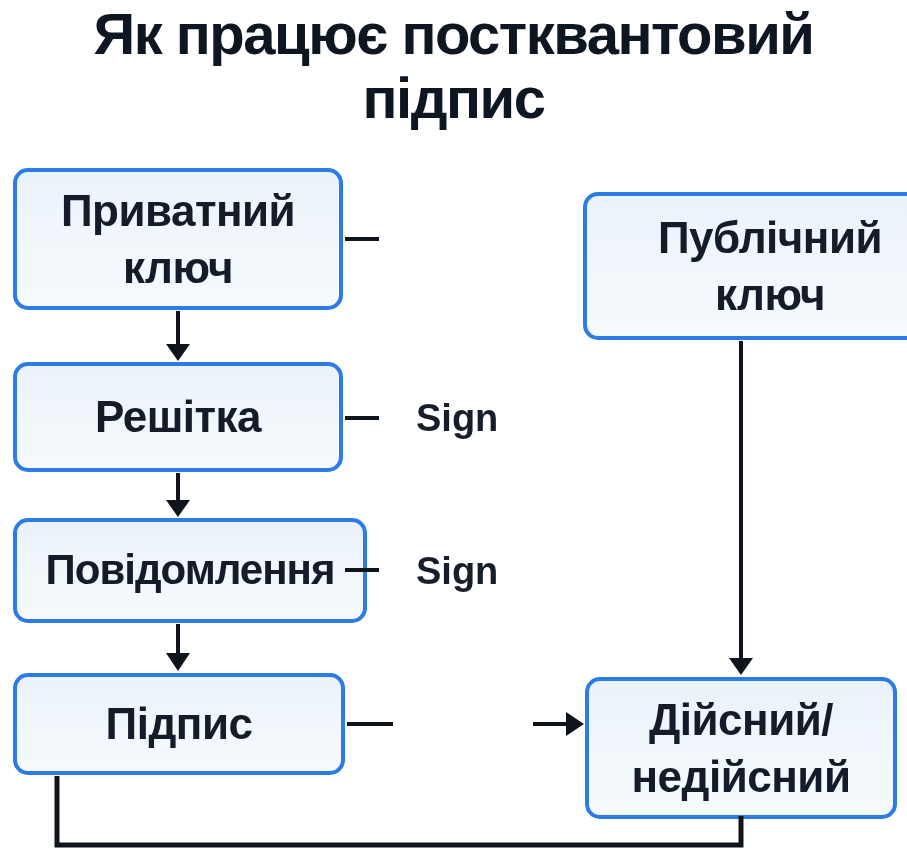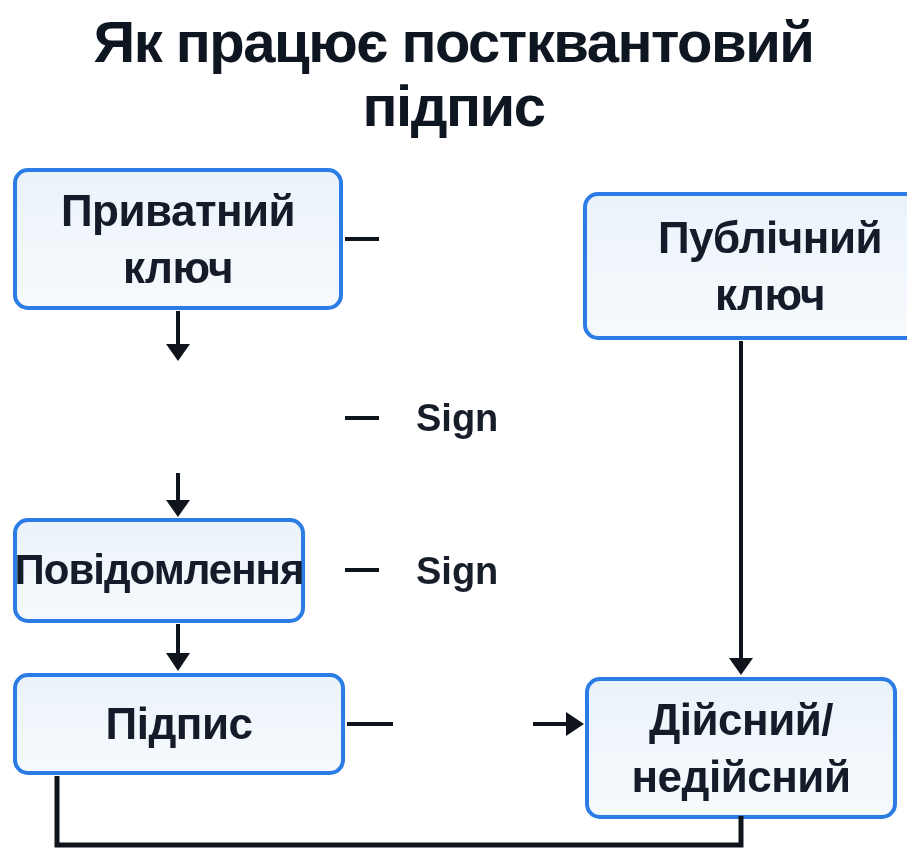--- a/index.html
+++ b/index.html
@@ -11,21 +11,21 @@
   #canvas {
     position: relative;
     width: 907px;
     height: 857px;
     background: #ffffff;
     overflow: hidden;
   }
   .title {
     position: absolute;
     left: 0;
-    top: 10px;
+    top: 2px;
     width: 907px;
     text-align: center;
     font-size: 58px;
     line-height: 1.1;
     font-weight: 700;
     letter-spacing: -1.5px;
     color: #0e1621;
     white-space: pre-line;
   }
   .node {
@@ -71,22 +71,25 @@
 <div id="canvas">
 
   <div class="title">Як працює постквантовий
 підпис</div>
 
   <div class="node" style="left:13px; top:168px; width:330px; height:142px;">
     <div class="node-label">Приватний
 ключ</div>
   </div>
 
+  <div class="node" style="left:13px; top:362px; width:330px; height:110px;">
+    <div class="node-label">Решітка</div>
+  </div>
 
-  <div class="node node-message" style="left:13px; top:518px; width:292px; height:105px;">
+  <div class="node node-message" style="left:13px; top:518px; width:354px; height:105px;">
     <div class="node-label">Повідомлення</div>
   </div>
 
   <div class="node" style="left:13px; top:673px; width:332px; height:102px;">
     <div class="node-label">Підпис</div>
   </div>
 
   <div class="node" style="left:583px; top:192px; width:374px; height:148px;">
     <div class="node-label">Публічний
 ключ</div>

